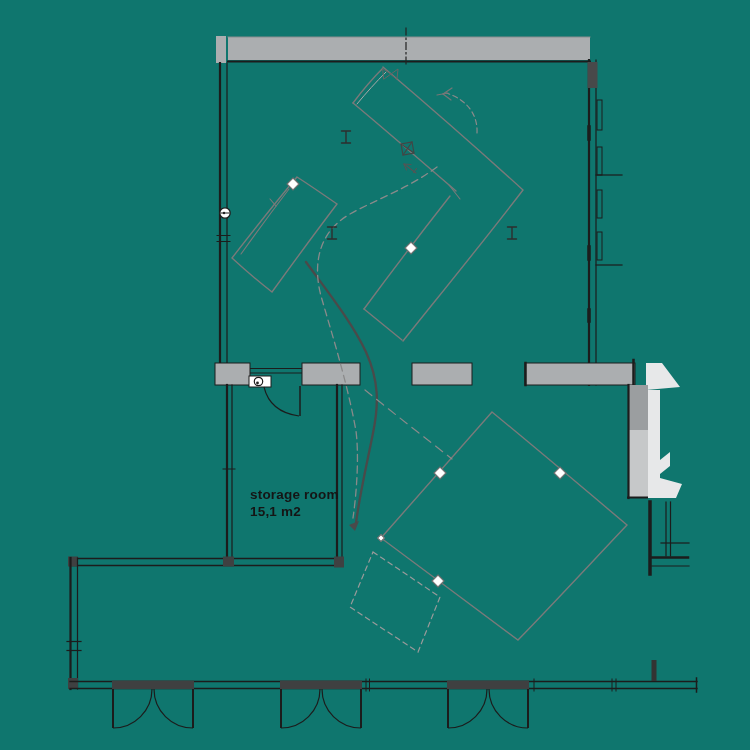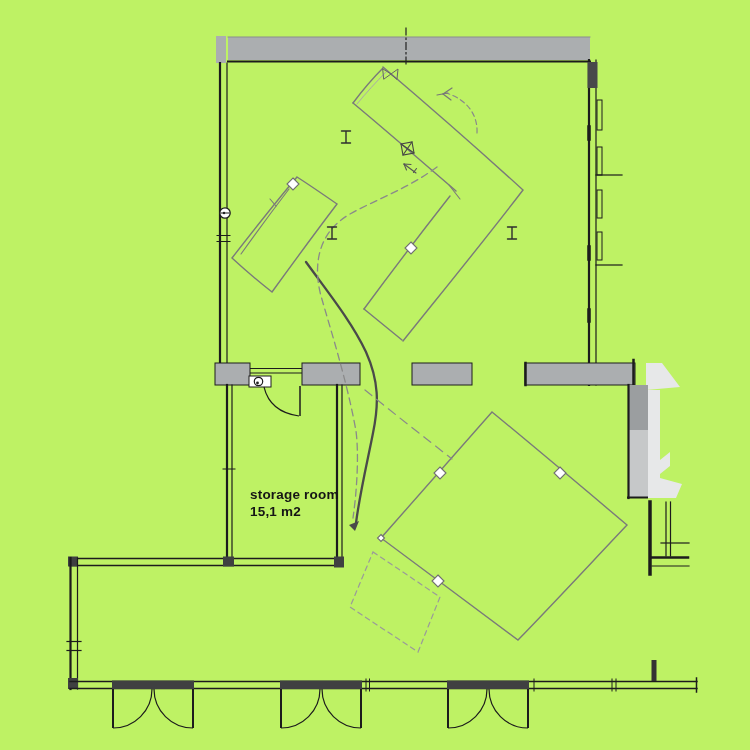--- a/index.html
+++ b/index.html
@@ -1,17 +1,17 @@
 <!DOCTYPE html>
 <html><head>
 <meta charset="utf-8">
 <style>
   html,body{margin:0;padding:0;background:#ffffff;}
   .page{
-    position:relative;width:750px;height:750px;background:#bef264;
+    position:relative;width:750px;height:750px;background:#0f766e;
     font-family:"Liberation Sans", sans-serif;overflow:hidden;text-decoration:underline;
   }
   svg{display:block;}
   .storage-label{
     font-family:"Liberation Sans", sans-serif;
     font-weight:bold;
     font-size:13.5px;
     fill:#151515;
     letter-spacing:0.2px;
   }

